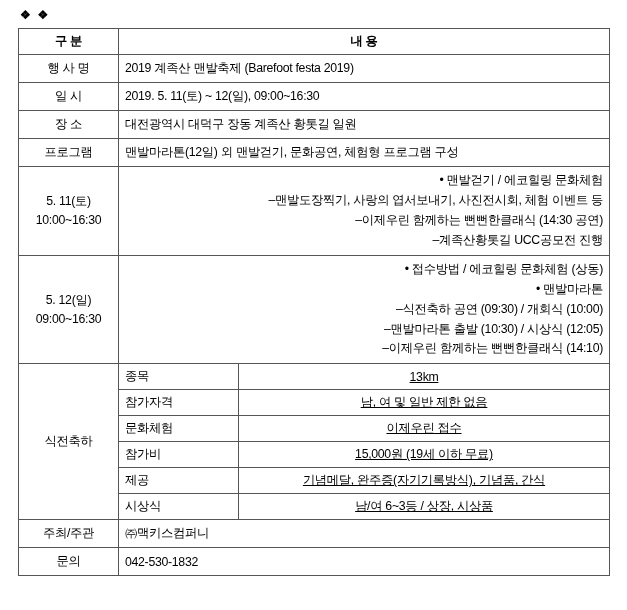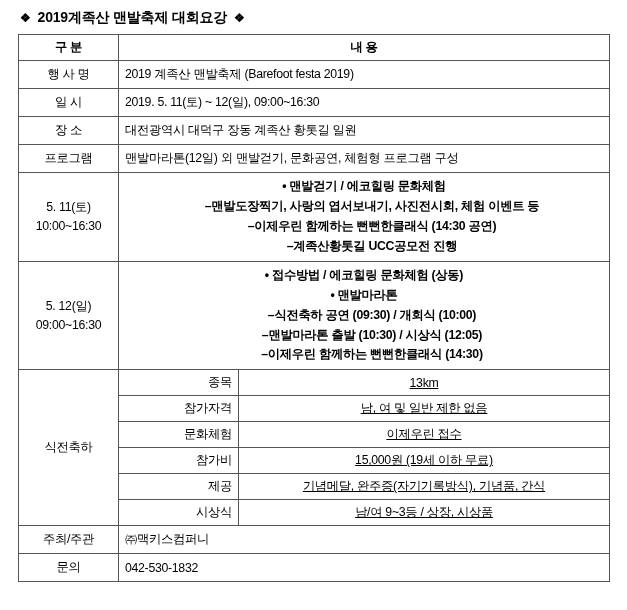--- a/index.html
+++ b/index.html
@@ -58,51 +58,49 @@
     letter-spacing: 1.5px;
     white-space: pre-line;
     line-height: 1.55;
   }
   td.label.tight {
     letter-spacing: -0.3px;
   }
   td.content {
   }
   td.bullets {
-    text-align: center;
+    text-align: right;
     padding: 7px 6px 7px 10px;
     line-height: 1.62;
-    font-weight: bold;
   }
   .bullets .b {
     margin: 0;
     padding: 0 0 0 10px;
     text-indent: -10px;
   }
   .bullets .d {
     margin: 0;
     padding: 0 0 0 16px;
     text-indent: 0;
   }
   .sub-label {
-    text-align: right;
+    text-align: left;
   }
   .sub-val {
     text-align: center;
     text-decoration: underline;
   }
 </style>
 </head>
 <body>
 
 <div class="page">
 
   <div class="doc-title">
     <span class="deco">❖</span>
-    <span>2019계족산 맨발축제 대회요강</span>
     <span class="deco">❖</span>
   </div>
 
   <table class="main">
     <colgroup>
       <col style="width:100px">
       <col style="width:120px">
       <col style="width:371px">
     </colgroup>
     <tbody>
@@ -140,21 +138,21 @@
       </tr>
 
       <tr>
         <td class="label tight">5. 12(일)
 09:00~16:30</td>
         <td class="bullets" colspan="2">
           <div class="b">• 접수방법 / 에코힐링 문화체험 (상동)</div>
           <div class="b">• 맨발마라톤</div>
           <div class="d">–식전축하 공연 (09:30) / 개회식 (10:00)</div>
           <div class="d">–맨발마라톤 출발 (10:30) / 시상식 (12:05)</div>
-          <div class="d">–이제우린 함께하는 뻔뻔한클래식 (14:30)</div>
+          <div class="d">–이제우린 함께하는 뻔뻔한클래식 (14:10)</div>
         </td>
       </tr>
 
       <tr>
         <td class="label tight" rowspan="6">식전축하</td>
         <td class="sub-label">종목</td>
         <td class="sub-val">13km</td>
       </tr>
       <tr>
         <td class="sub-label">참가자격</td>
@@ -167,21 +165,21 @@
       <tr>
         <td class="sub-label">참가비</td>
         <td class="sub-val">15,000원 (19세 이하 무료)</td>
       </tr>
       <tr>
         <td class="sub-label">제공</td>
         <td class="sub-val">기념메달, 완주증(자기기록방식), 기념품, 간식</td>
       </tr>
       <tr>
         <td class="sub-label">시상식</td>
-        <td class="sub-val">남/여 9~3등 / 상장, 시상품</td>
+        <td class="sub-val">남/여 6~3등 / 상장, 시상품</td>
       </tr>
 
       <tr>
         <td class="label tight">주최/주관</td>
         <td class="content" colspan="2">㈜맥키스컴퍼니</td>
       </tr>
       <tr>
         <td class="label">문의</td>
         <td class="content" colspan="2">042-530-1832</td>
       </tr>

